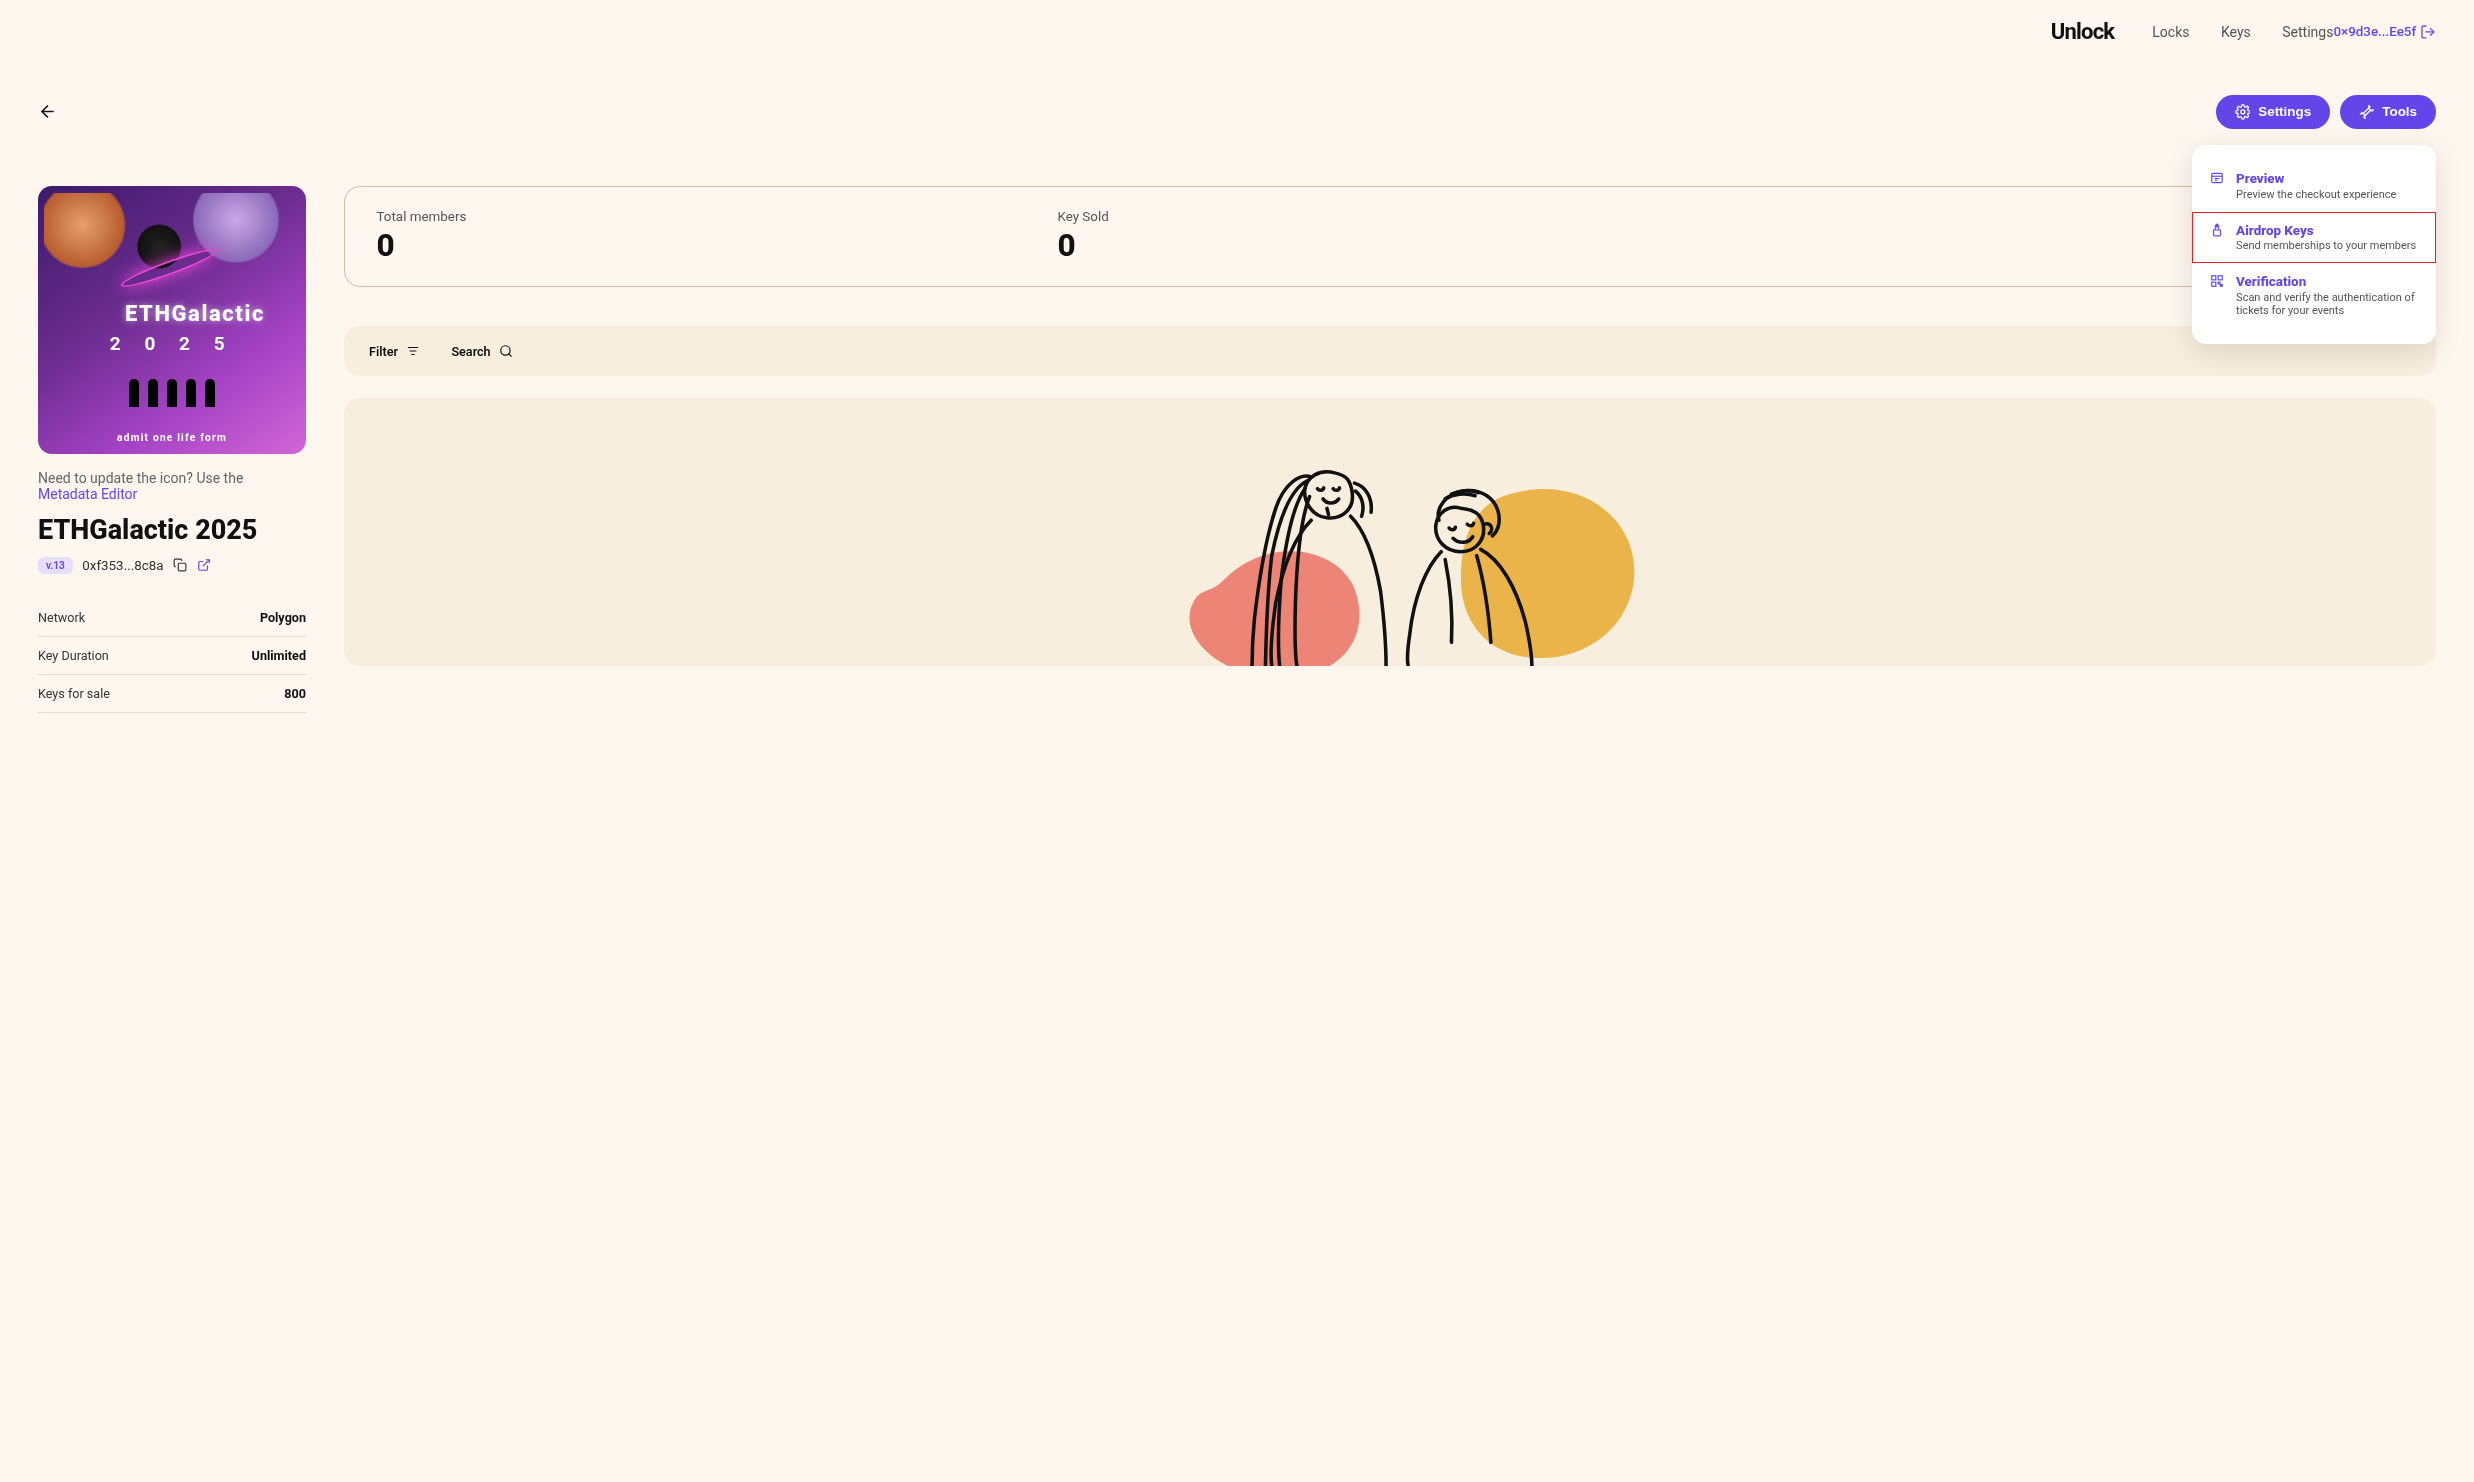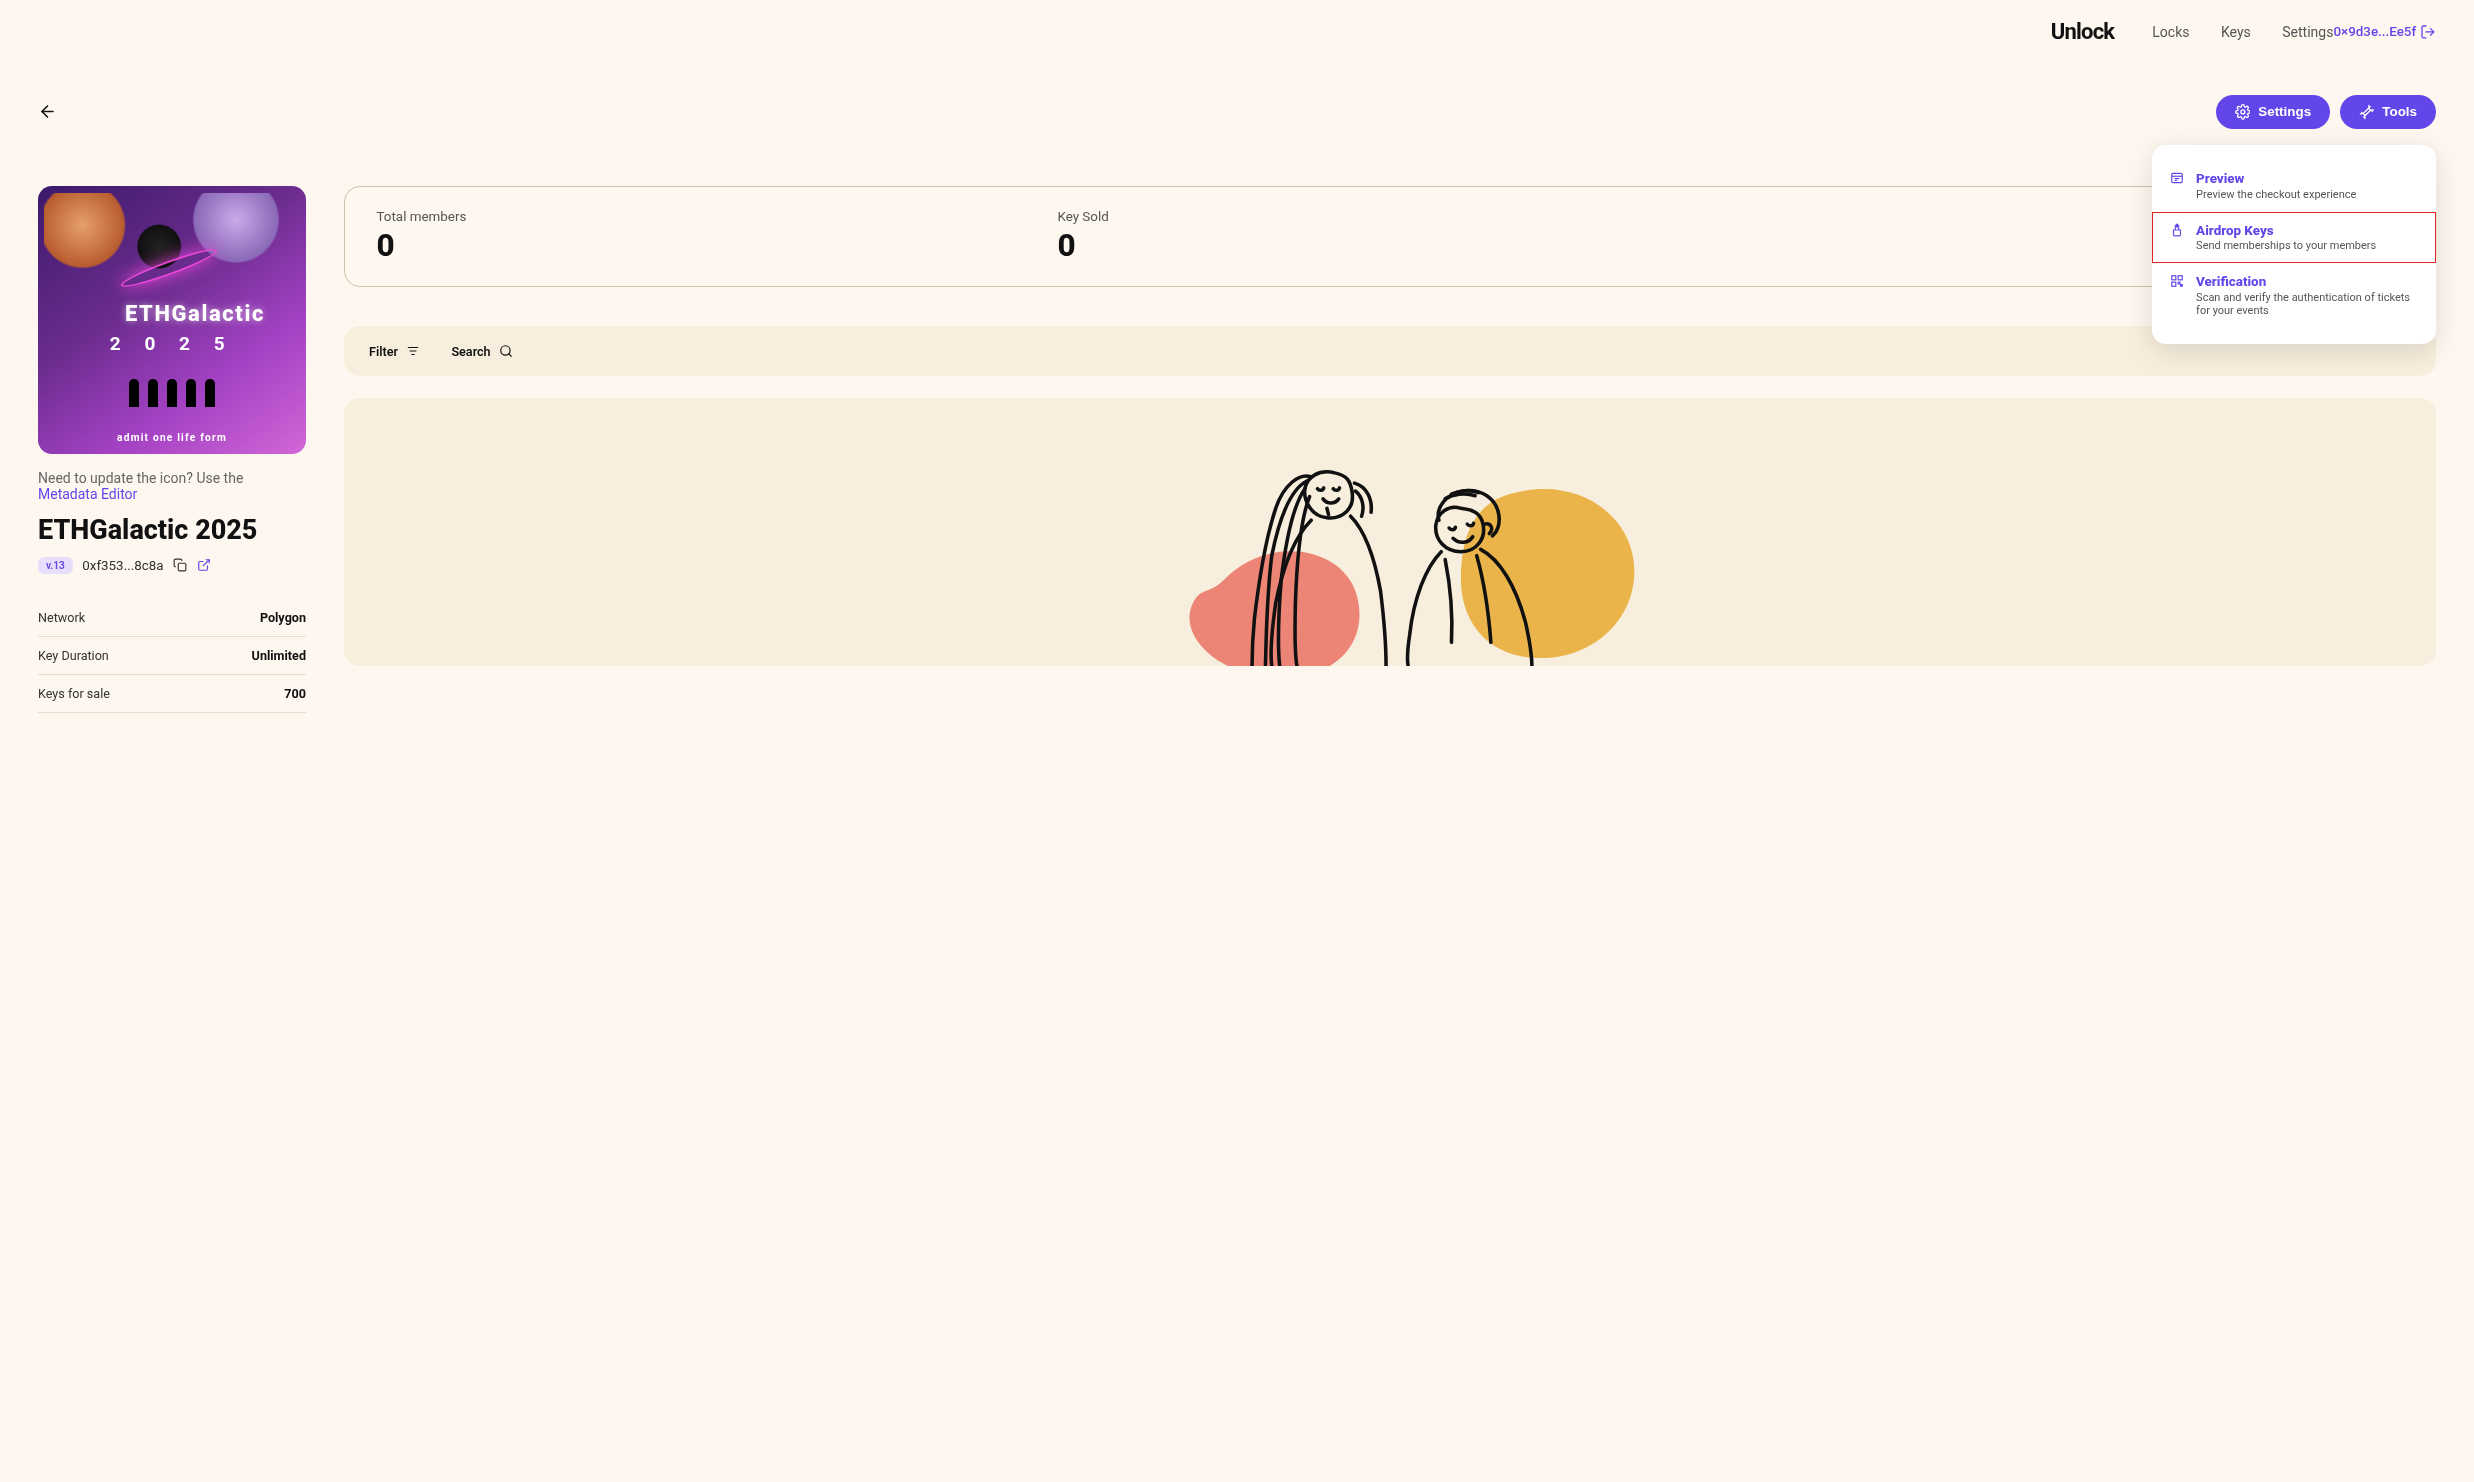--- a/index.html
+++ b/index.html
@@ -258,21 +258,21 @@
       transform: translateX(-50%);
       width: 90%;
       height: 100%;
     }
 
     
     .tools-dropdown {
       position: absolute;
       top: 50px;
       right: 0;
-      width: 284px;
+      width: 244px;
       background: #fff;
       border-radius: 14px;
       box-shadow: 0 6.3px 28px rgba(0,0,0,.12);
       padding: 15.8px 0;
       z-index: 100;
     }
     .tool-item {
       display: flex;
       gap: 11px;
       padding: 11px 17.3px;
@@ -433,21 +433,21 @@
       <div class="detail-row">
         <span class="label">Network</span>
         <span class="value">Polygon</span>
       </div>
       <div class="detail-row">
         <span class="label">Key Duration</span>
         <span class="value">Unlimited</span>
       </div>
       <div class="detail-row">
         <span class="label">Keys for sale</span>
-        <span class="value">700</span>
+        <span class="value">800</span>
       </div>
     </div>
   </div>
 
   <div class="right-col">
     <div class="stats-box">
       <div class="stat">
         <div class="stat-label">Total members</div>
         <div class="stat-value">0</div>
       </div>

